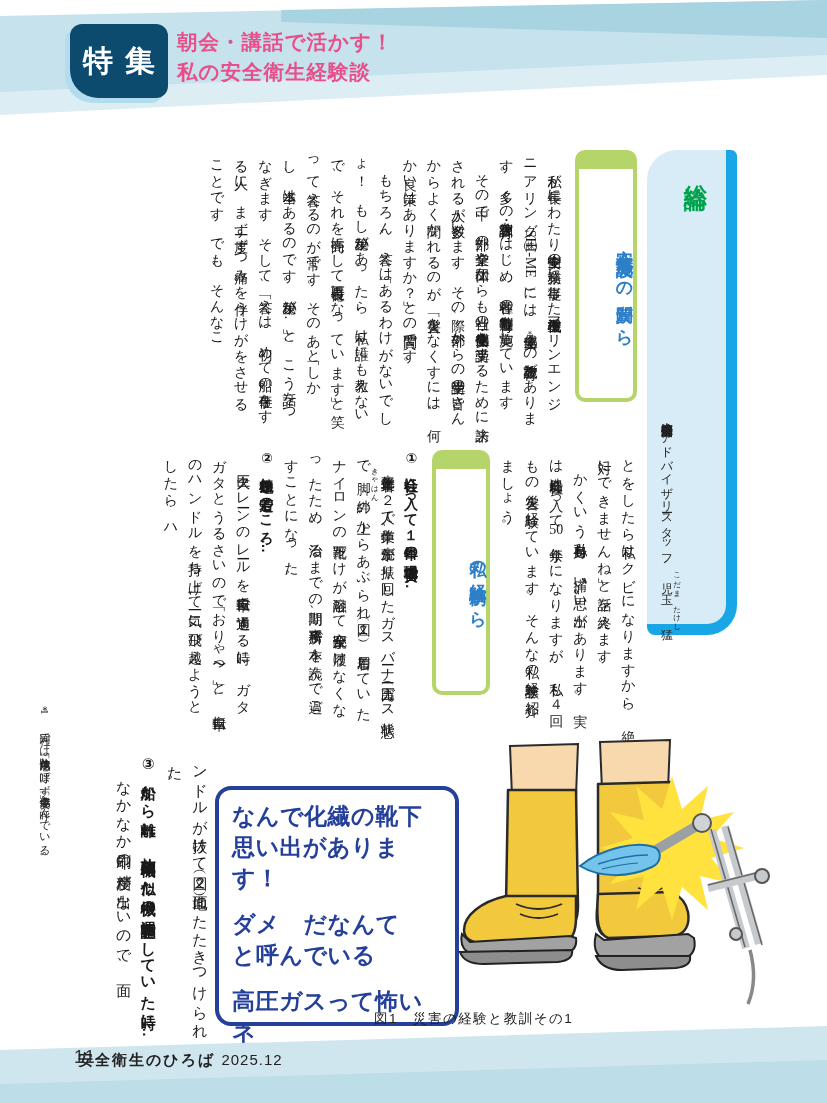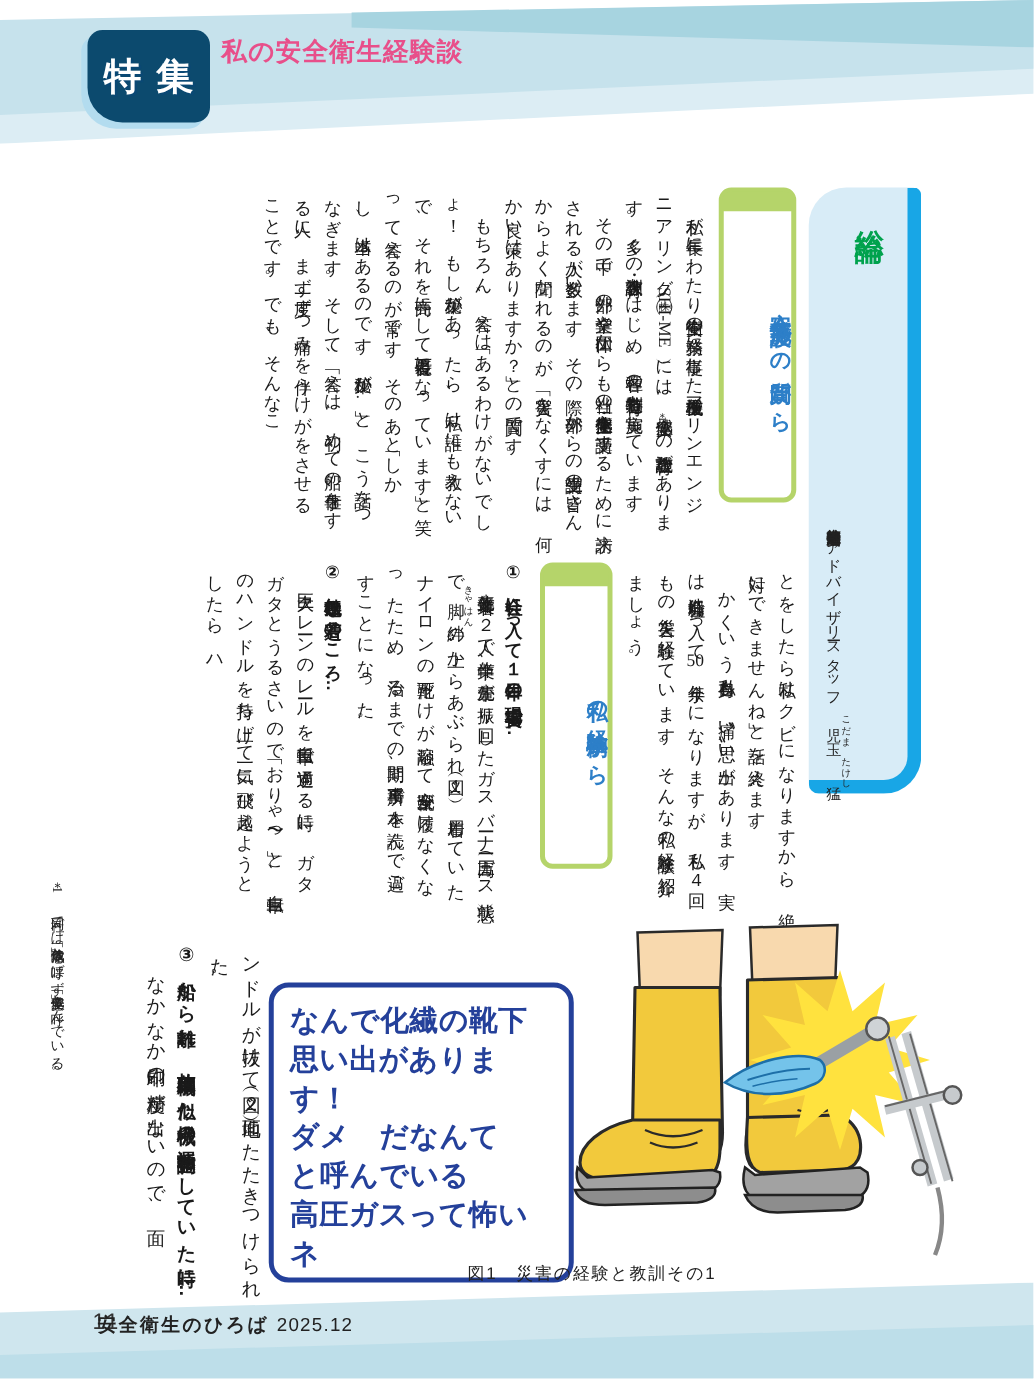--- a/index.html
+++ b/index.html
@@ -88,21 +88,21 @@
     font-size:11px;color:#222;line-height:22px;
   }
 
   
   .speech-bubble{
     position:absolute;left:215px;top:786px;width:244px;height:240px;
     border:4px solid #24409a;border-radius:16px;background:#fff;
     padding:11px 13px;color:#24409a;font-weight:bold;font-size:23px;line-height:31px;
     letter-spacing:0.5px;
   }
-  .bubble-gap{margin-top:0;}
+  .bubble-gap{margin-top:15px;}
   .fig-illustration{position:absolute;left:450px;top:736px;width:330px;height:274px;}
   .fig-caption{
     position:absolute;left:374px;top:1010px;
     font-size:13.5px;color:#222;letter-spacing:1.5px;
   }
 
   
   .fband{position:absolute;left:0;right:0;}
   .fband1{top:1020px;height:83px;background:#cfe6ee;clip-path:polygon(0 30px,100% 6px,100% 100%,0 100%);}
   .fband2{top:1058px;height:45px;background:#bddee9;clip-path:polygon(0 26px,100% 2px,100% 100%,0 100%);}
@@ -114,20 +114,21 @@
 <body>
 
 <div class="tband tband1"></div>
 <div class="tband tband2"></div>
 <div class="tband tband3"></div>
 
 <div class="feature-badge">
   <span>特集</span>
 </div>
 <div class="issue-title">
+  <div>朝会・講話で活かす！</div>
   <div>私の安全衛生経験談</div>
 </div>
 
 <div class="soron-box">
   <div class="soron-label">総論</div>
   <div class="soron-author">
     <span>全国造船安全衛生対策推進本部　アドバイザリースタッフ　</span><ruby><span>児玉　猛</span><rt>こだま　たけし</rt></ruby>
   </div>
 </div>
 

